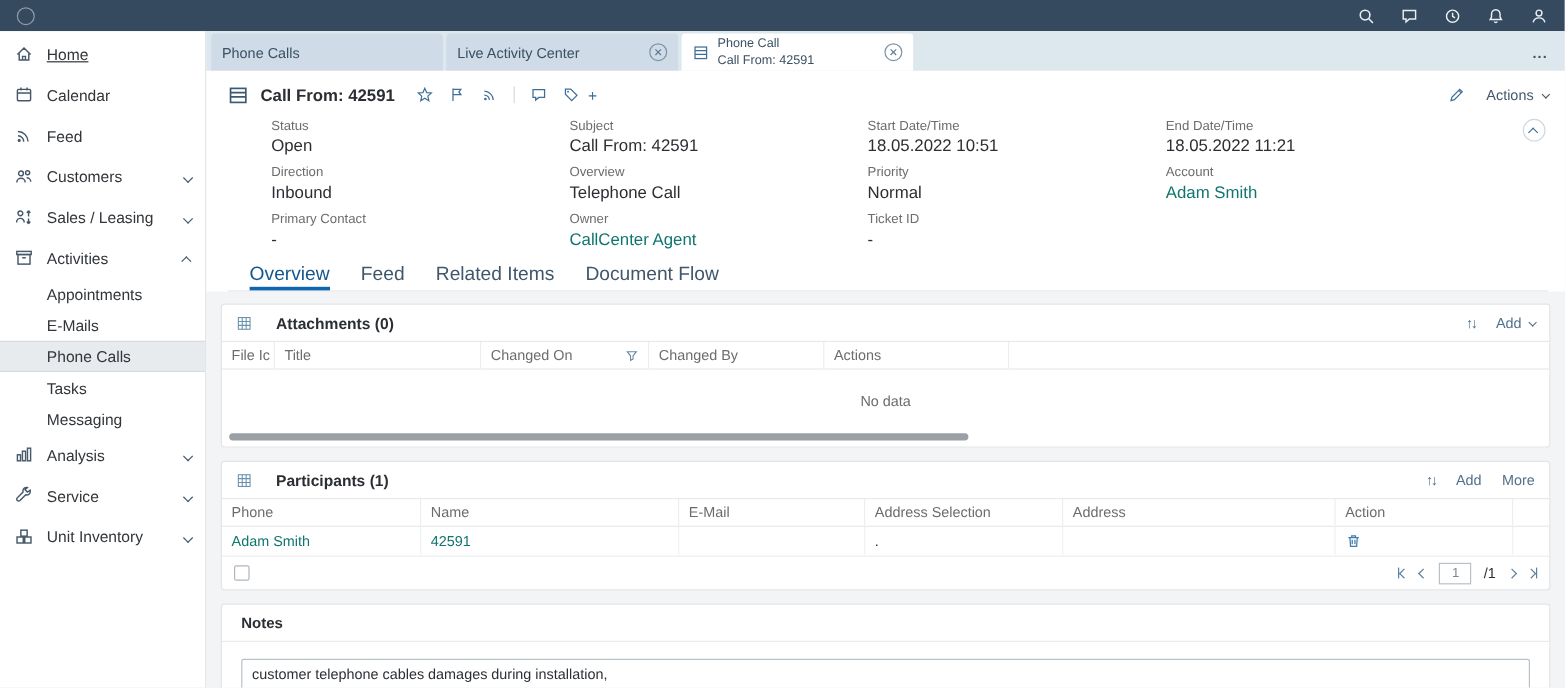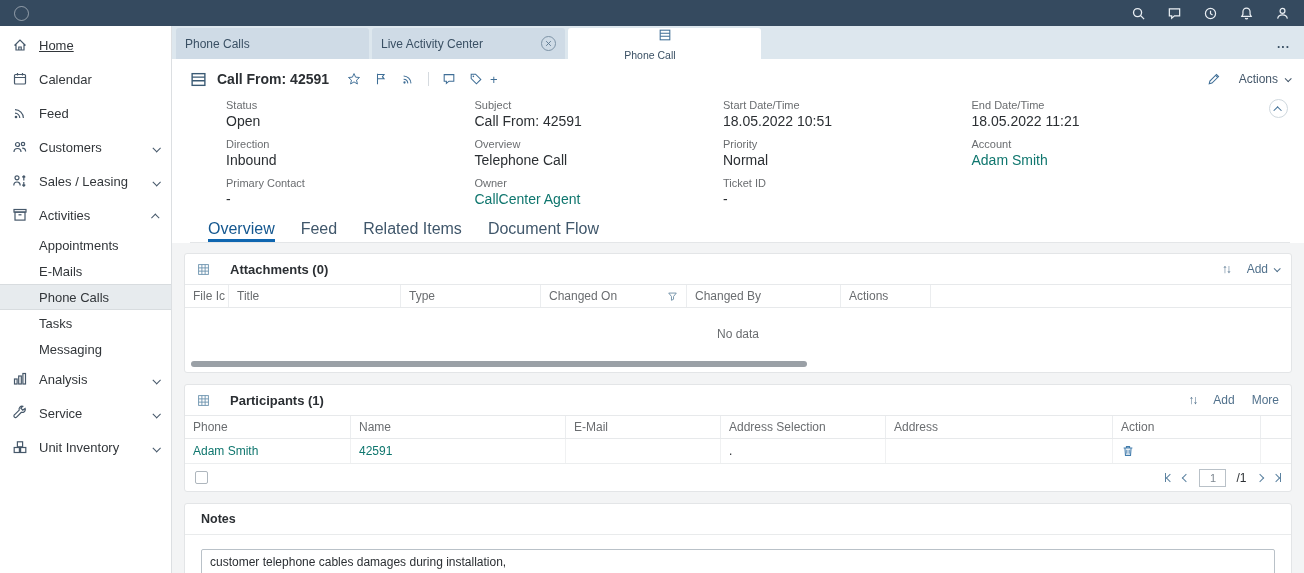--- a/index.html
+++ b/index.html
@@ -27,21 +27,21 @@
   .chev { display:inline-block; width:6px; height:6px; border-right:1.4px solid #46586a; border-bottom:1.4px solid #46586a; }
   .chev.down { transform:rotate(45deg) translateY(-1px); }
   .chev.up { transform:rotate(-135deg) translateY(-1px); }
 
   
   .content { flex:1; display:flex; flex-direction:column; min-width:0; background:#f3f4f5; }
 
   .tabstrip { height:33px; background:#dde7ee; display:flex; align-items:stretch; padding:2px 0 0 4px; flex:none; }
   .tab { width:193px; background:#cfdbe6; margin-right:3px; display:flex; align-items:center; padding:0 9px; gap:7px;
          font-size:12px; color:#3a5064; border-radius:3px 3px 0 0; cursor:pointer; }
-  .tab.active { background:#ffffff;flex-direction:column; }
+  .tab.active { background:#ffffff; }
   .tab-title2 { font-size:10.5px; line-height:1.25; }
   .tab-close { margin-left:auto; width:15px; height:15px; border-radius:50%; border:1px solid #7d93a6; color:#5e7librar0; color:#5e7890;
                display:flex; align-items:center; justify-content:center; cursor:pointer; flex:none; }
   .tab-close svg { width:7px; height:7px; }
   .tab-doc-icon { width:14px; height:14px; color:#3f6e96; flex:none; }
   .strip-overflow { margin-left:auto; align-self:center; padding:0 14px; color:#3a5064; font-weight:bold; letter-spacing:1px; cursor:pointer; }
 
   
   .objheader { background:#fff; position:relative; padding:6px 14px 0 18px; flex:none; }
   .title-row { display:flex; align-items:center; gap:10px; height:28px; }
@@ -427,21 +427,20 @@
               <span class="sort-glyph">↑↓</span>
               <span class="tool">
                 <span>Add</span>
                 <span class="chev down"></span>
               </span>
             </span>
           </div>
           <div class="thead att-grid">
             <span class="th">File Ic</span>
             <span class="th">Title</span>
-            <span class="th">Type</span>
             <span class="th">
               <span>Changed On</span>
               <span class="funnel">
                 <svg viewBox="0 0 16 16" fill="none" stroke="currentColor" stroke-width="1.3">
                     <path d="M2.5 3h11L9.5 8v4l-3 1.5V8z"></path>
                   </svg>
               </span>
             </span>
             <span class="th">Changed By</span>
             <span class="th">Actions</span>

